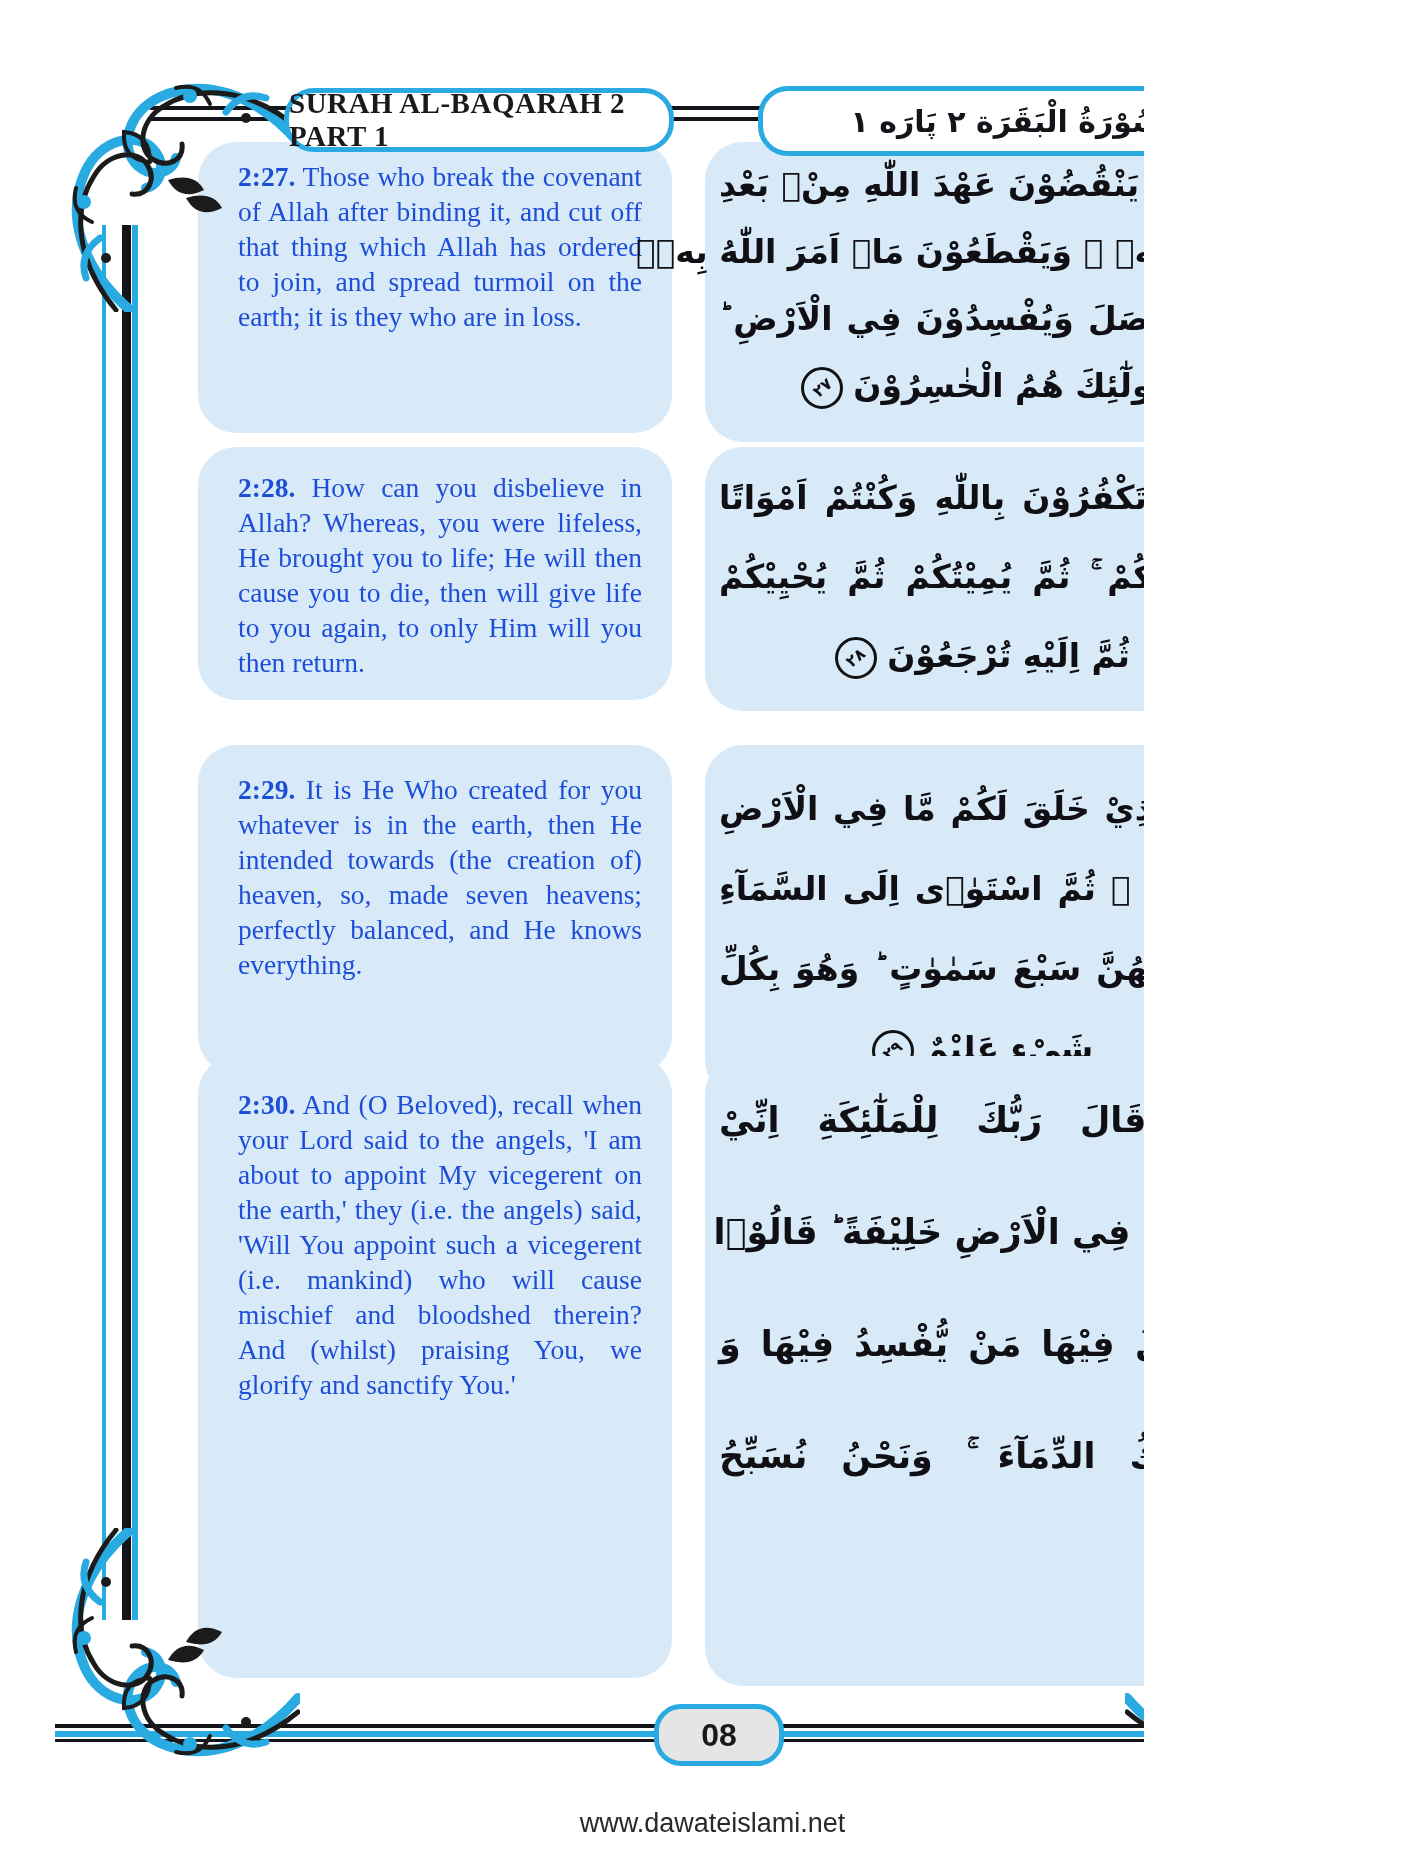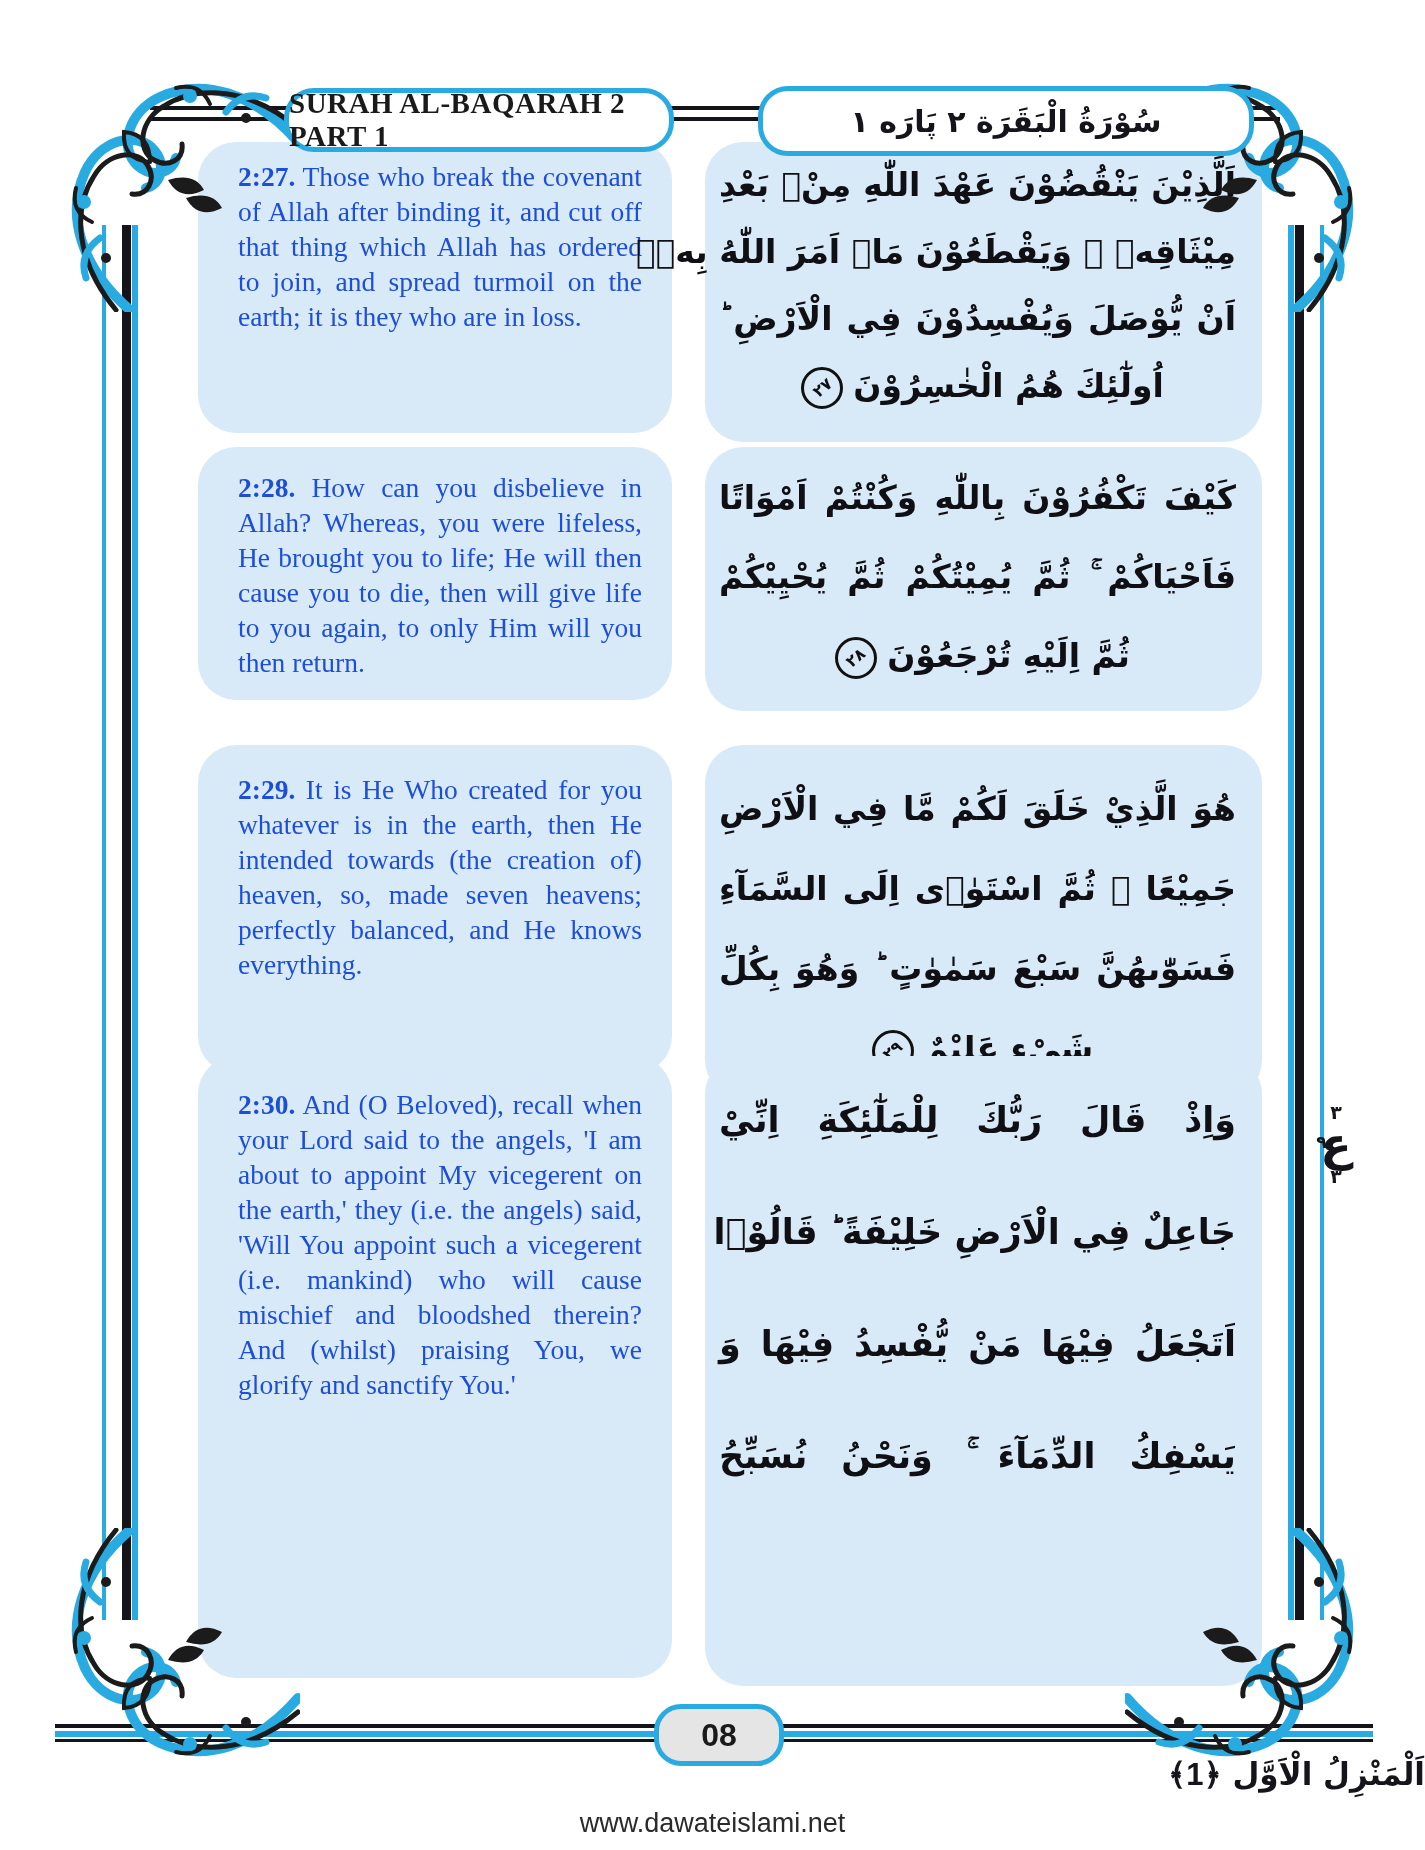--- a/index.html
+++ b/index.html
@@ -1,16 +1,16 @@
 <!DOCTYPE html>
 <html><head>
 <meta charset="utf-8">
 <style>
   html,body{margin:0;padding:0;background:#ffffff;}
-  .page{position:relative;width:1425px;height:1850px;background:#fff;overflow:hidden;
+  .page{position:relative;width:1144px;height:1850px;background:#fff;overflow:hidden;
         font-family:"Liberation Serif",serif;color:#1d1d1b;}
 
   
   .rule{position:absolute;z-index:1;}
   .top-rule{left:150px;top:106px;width:1130px;height:16px;
     background:linear-gradient(to bottom,#14141a 0 4px,transparent 4px 11px,#14141a 11px 15px,transparent 15px);}
   .bottom-rule{left:55px;top:1724px;width:1318px;height:18px;
     background:linear-gradient(to bottom,#14141a 0 4px,#fff 4px 7px,#29abe2 7px 13px,#fff 13px 15px,#14141a 15px 18px);}
   .side-rule{top:225px;height:1395px;width:36px;}
   .left-rule{left:102px;

